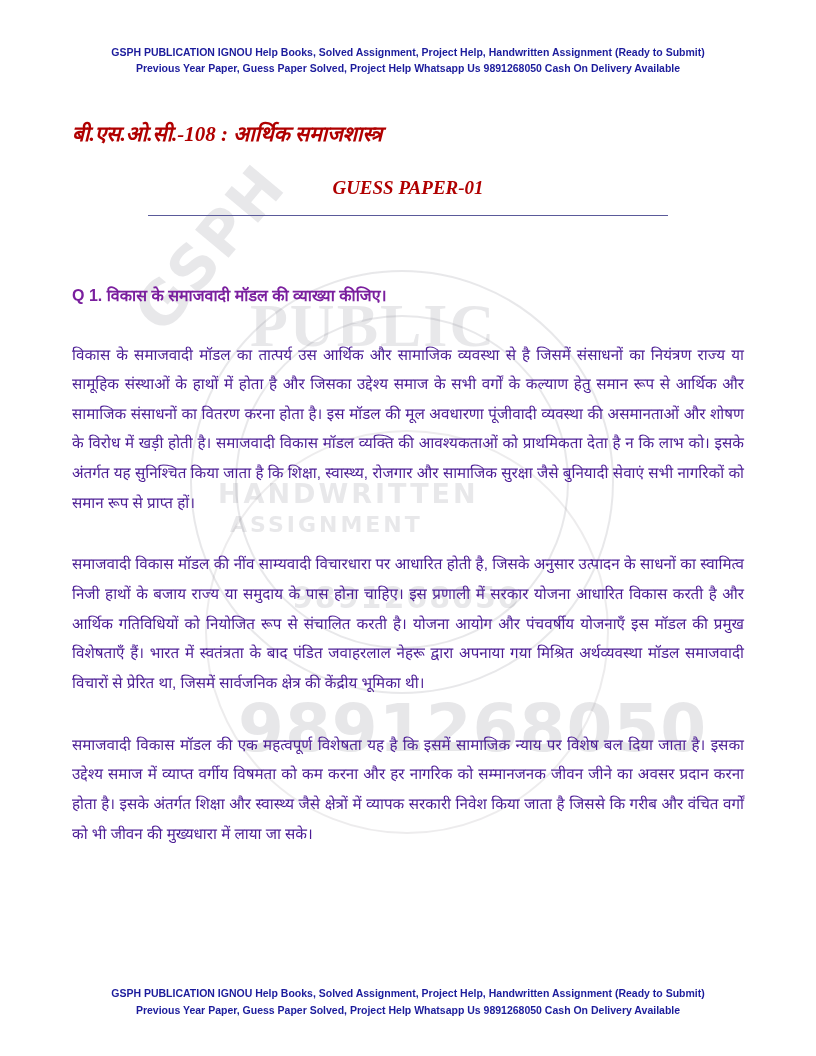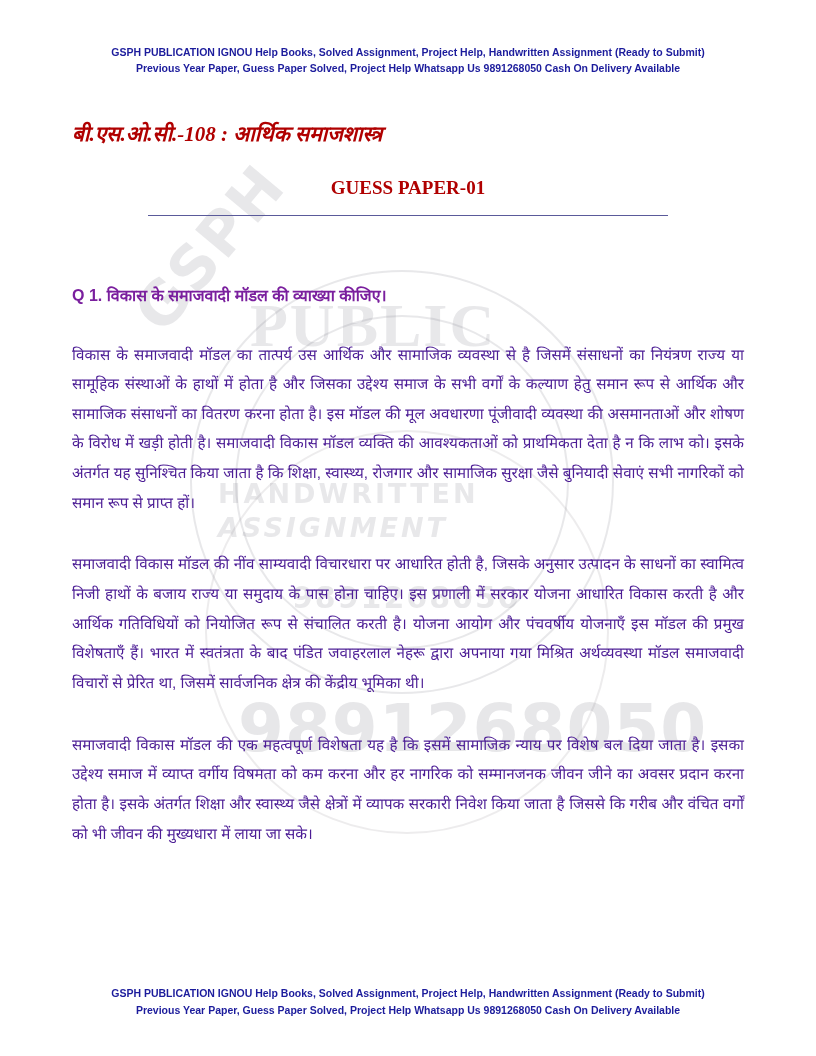--- a/index.html
+++ b/index.html
@@ -64,25 +64,24 @@
     font-size: 62px;
     font-family: Liberation Serif, serif;
   }
   .wm-hand {
     left: 218px;
     top: 478px;
     font-size: 27px;
     letter-spacing: 3px;
   }
   .wm-assign {
-    left: 218px;
+    left: 230px;
     top: 512px;
-    font-size: 27px;
+    font-size: 22px;
     letter-spacing: 3px;
-    font-style: italic;
   }
   .wm-phone1 {
     left: 292px;
     top: 580px;
     font-size: 30px;
     letter-spacing: 2px;
   }
   .wm-phone2 {
     left: 238px;
     top: 690px;
@@ -115,20 +114,21 @@
     font-style: italic;
     font-size: 21px;
     font-family: "Liberation Serif", serif;
   }
 
   .guess-title {
     margin-top: 30px;
     text-align: center;
     color: #b00000;
     font-weight: bold;
+    font-style: italic;
     font-size: 19px;
     font-family: "Liberation Serif", serif;
   }
 
   .divider {
     margin: 16px auto 0 auto;
     width: 520px;
     height: 1px;
     background: #5a5a9a;
   }

